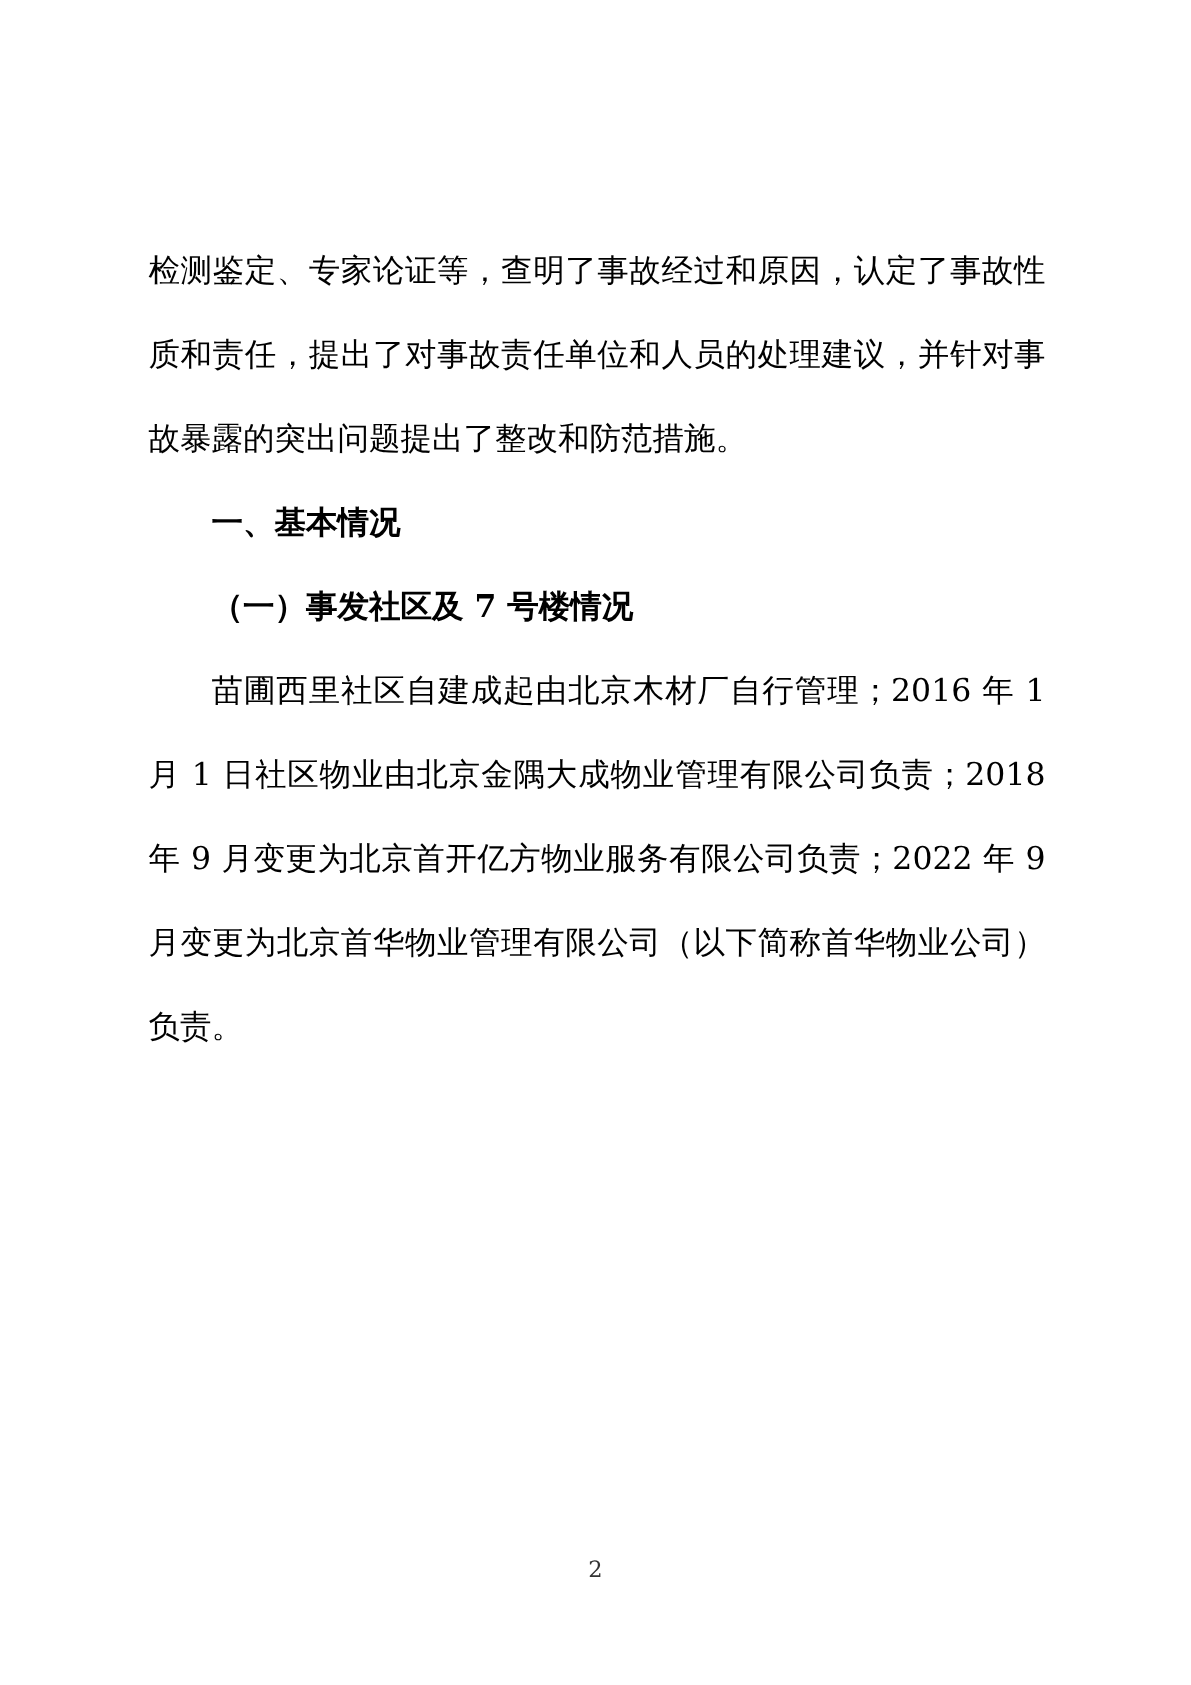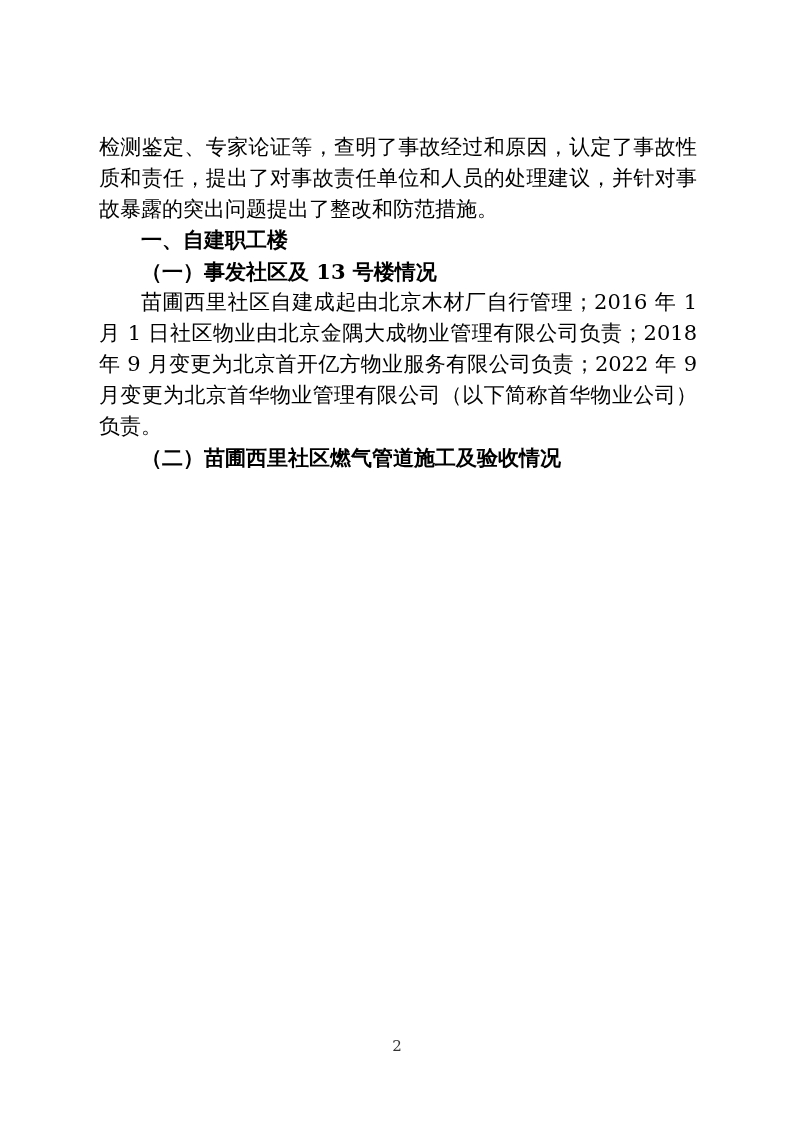--- a/index.html
+++ b/index.html
@@ -12,24 +12,24 @@
     width: 794px;
     height: 1123px;
     background: #ffffff;
     overflow: hidden;
     font-family: "DejaVu Serif", "Liberation Serif", serif;
     color: #000000;
   }
   .content {
     position: absolute;
     left: 99px;
-    top: 132px;
+    top: 152px;
     width: 598px;
     font-size: 21px;
-    line-height: 31px;
+    line-height: 56px;
     text-align: justify;
     text-justify: inter-character;
   }
   .content p {
     margin: 0;
     padding: 0;
     text-indent: 2em;
   }
   .content p.no-indent {
     text-indent: 0;
@@ -58,26 +58,25 @@
 </style>
 </head>
 <body>
 
 <div class="page">
   <div class="content">
 
     <p class="no-indent">检测鉴定、专家论证等，查明了事故经过和原因，认定了事故性质和责任，提出了对事故责任单位和人员的处理建议，并针对事故暴露的突出问题提出了整改和防范措施。</p>
 
 
-    <p class="heading1">一、自建职工楼</p>
+    <p class="heading1">一、基本情况</p>
 
-    <p class="heading2">（一）事发社区及 13 号楼情况</p>
+    <p class="heading2">（一）事发社区及 7 号楼情况</p>
 
 
     <p>苗圃西里社区自建成起由北京木材厂自行管理；2016 年 1 月 1 日社区物业由北京金隅大成物业管理有限公司负责；2018 年 9 月变更为北京首开亿方物业服务有限公司负责；2022 年 9 月变更为北京首华物业管理有限公司（以下简称首华物业公司）负责。</p>
 
-    <p class="heading2">（二）苗圃西里社区燃气管道施工及验收情况</p>
 
 
   </div>
 
   <div class="page-number">2</div>
 </div>
 
 </body></html>

